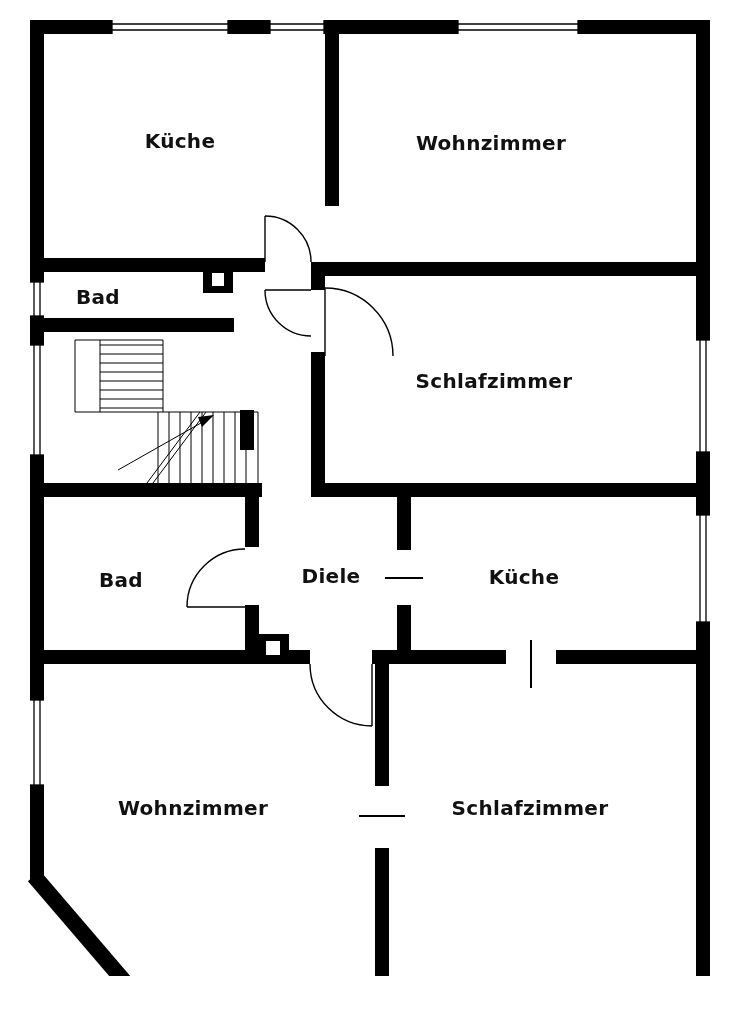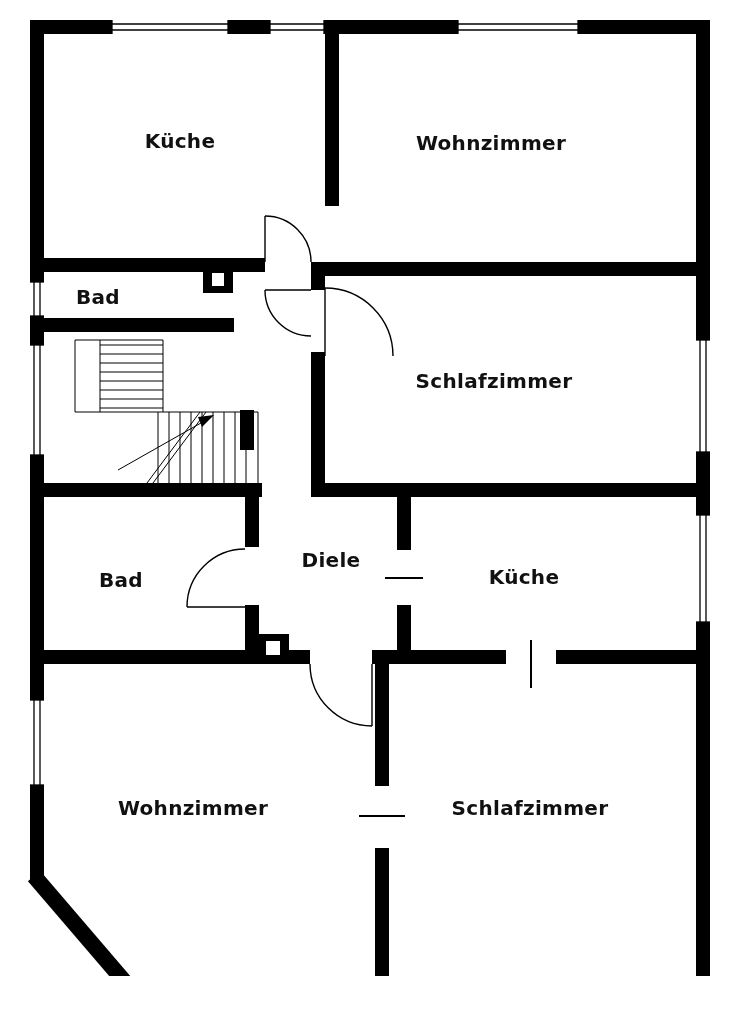--- a/index.html
+++ b/index.html
@@ -216,21 +216,21 @@
   <div class="room-label" style="left:180px; top:141px;">Küche</div>
 
   <div class="room-label" style="left:491px; top:143px;">Wohnzimmer</div>
 
   <div class="room-label" style="left:98px; top:297px;">Bad</div>
 
   <div class="room-label" style="left:494px; top:381px;">Schlafzimmer</div>
 
   <div class="room-label" style="left:121px; top:580px;">Bad</div>
 
-  <div class="room-label" style="left:331px; top:560px;">Diele</div>
+  <div class="room-label" style="left:331px; top:576px;">Diele</div>
 
   <div class="room-label" style="left:524px; top:577px;">Küche</div>
 
   <div class="room-label" style="left:193px; top:808px;">Wohnzimmer</div>
 
   <div class="room-label" style="left:530px; top:808px;">Schlafzimmer</div>
 
 </div>
 
 </body></html>

